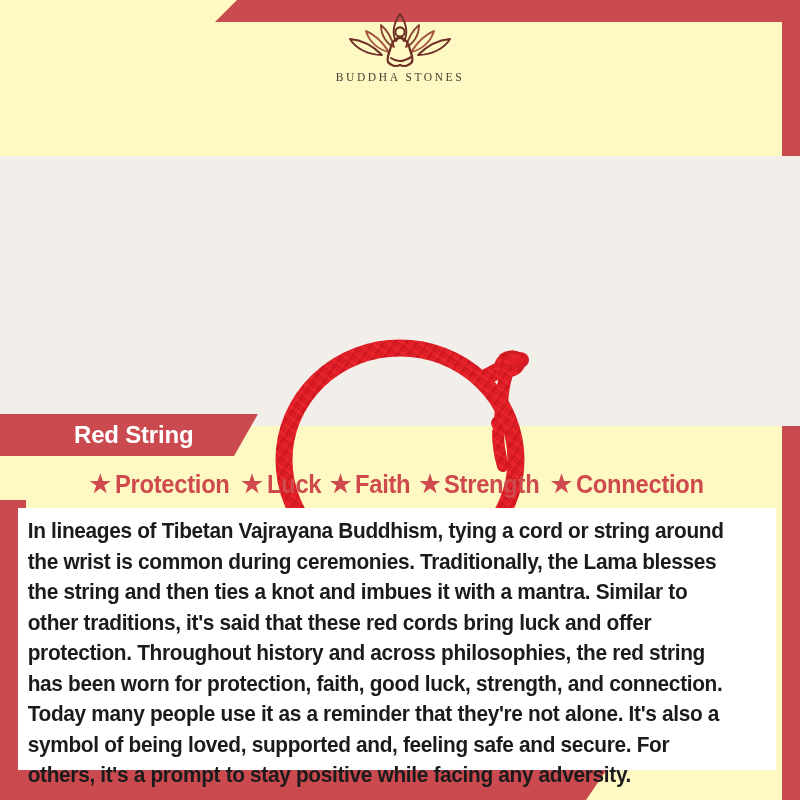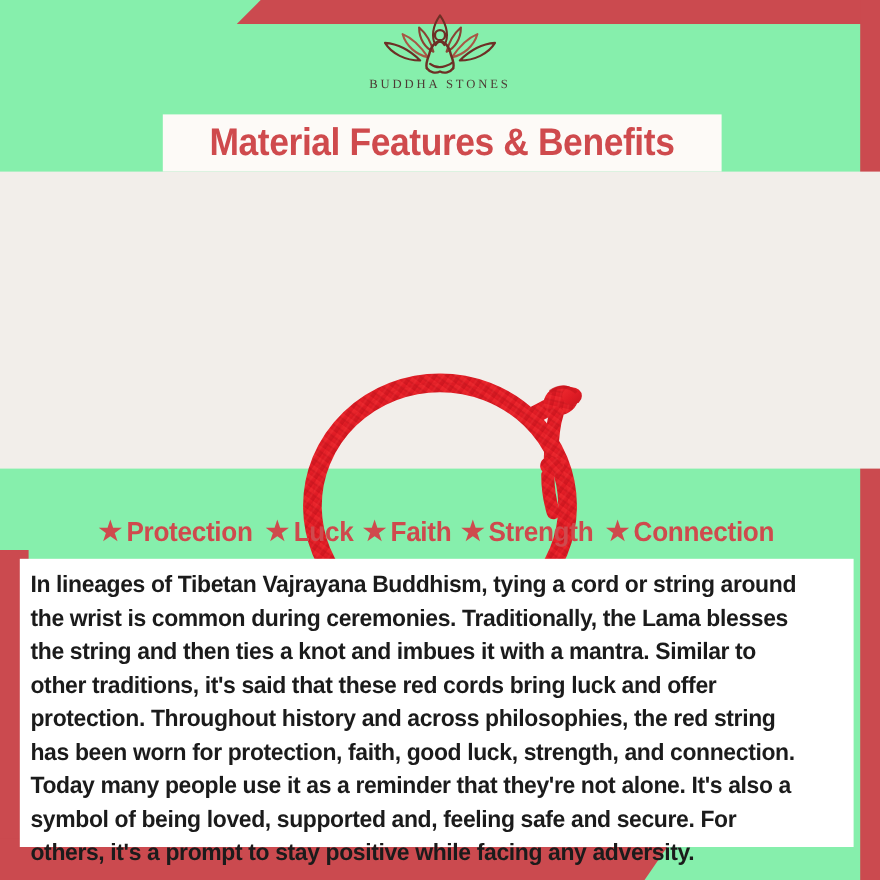--- a/index.html
+++ b/index.html
@@ -3,21 +3,21 @@
 <meta charset="utf-8">
 <style>
   html,body{margin:0;padding:0;}
   body{
     width:800px;height:800px;overflow:hidden;
     font-family:"Liberation Sans", sans-serif;
     background:#f6f1ec;
   }
   #page{
     position:relative;width:800px;height:800px;
-    background:#86efac;overflow:hidden;
+    background:#fef9c3;overflow:hidden;
   }
 
   
   .bar{position:absolute;background:#cb4a4f;}
 
   #bar-top{
     top:0;left:215px;width:585px;height:22px;
     clip-path:polygon(22px 0,100% 0,100% 100%,0 100%);
   }
   #bar-right{
@@ -160,23 +160,20 @@
           <path d="M64 29 C70 31 73 36 74 42 C76 47 77 51 76 54" stroke-width="2.2"></path>
 
           <path d="M52 54 C55 58 60 59 64 57 C68 59 73 58 76 54" stroke-width="2.2"></path>
           <path d="M55 50 C59 53 64 54 69 52 C72 51 74 50 75 49" stroke-width="2"></path>
         </g>
       </svg>
       <div id="logo-word">BUDDHA STONES</div>
     </div>
   </div>
 
-  <div id="title-band">
-    <div id="title-text">Material Features &amp; Benefits</div>
-  </div>
 
   <div id="hero">
     <svg id="bracelet" viewBox="0 0 320 268">
       <defs>
         <linearGradient id="cordg" x1="0" y1="0" x2="1" y2="1">
           <stop offset="0%" stop-color="#ee2a2f"></stop>
           <stop offset="50%" stop-color="#e01c25"></stop>
           <stop offset="100%" stop-color="#c8151e"></stop>
         </linearGradient>
         <pattern id="braid" width="9" height="9" patternUnits="userSpaceOnUse" patternTransform="rotate(35)">
@@ -196,20 +193,23 @@
       <path d="M252 36 C260 30 270 31 276 37" fill="none" stroke="#c8151e" stroke-width="3" opacity="0.7"></path>
 
       <path d="M258 56 C252 74 254 92 252 108" fill="none" stroke="url(#braid)" stroke-width="13" stroke-linecap="round"></path>
       <ellipse cx="254" cy="104" rx="11" ry="9" fill="url(#braid)" transform="rotate(12 254 104)"></ellipse>
       <path d="M250 112 C250 126 252 136 255 146" fill="none" stroke="url(#braid)" stroke-width="12" stroke-linecap="round"></path>
 
       <ellipse cx="152" cy="254" rx="92" ry="7" fill="#d8cfc8" opacity="0.28"></ellipse>
     </svg>
   </div>
 
+  <div id="rs-banner">
+    <span id="rs-label">Red String</span>
+  </div>
 
   <div id="features">
     <div class="feature">
       <span class="star">★</span>
       <span class="flabel">Protection</span>
     </div>
     <div class="feature">
       <span class="star">★</span>
       <span class="flabel">Luck</span>
     </div>

